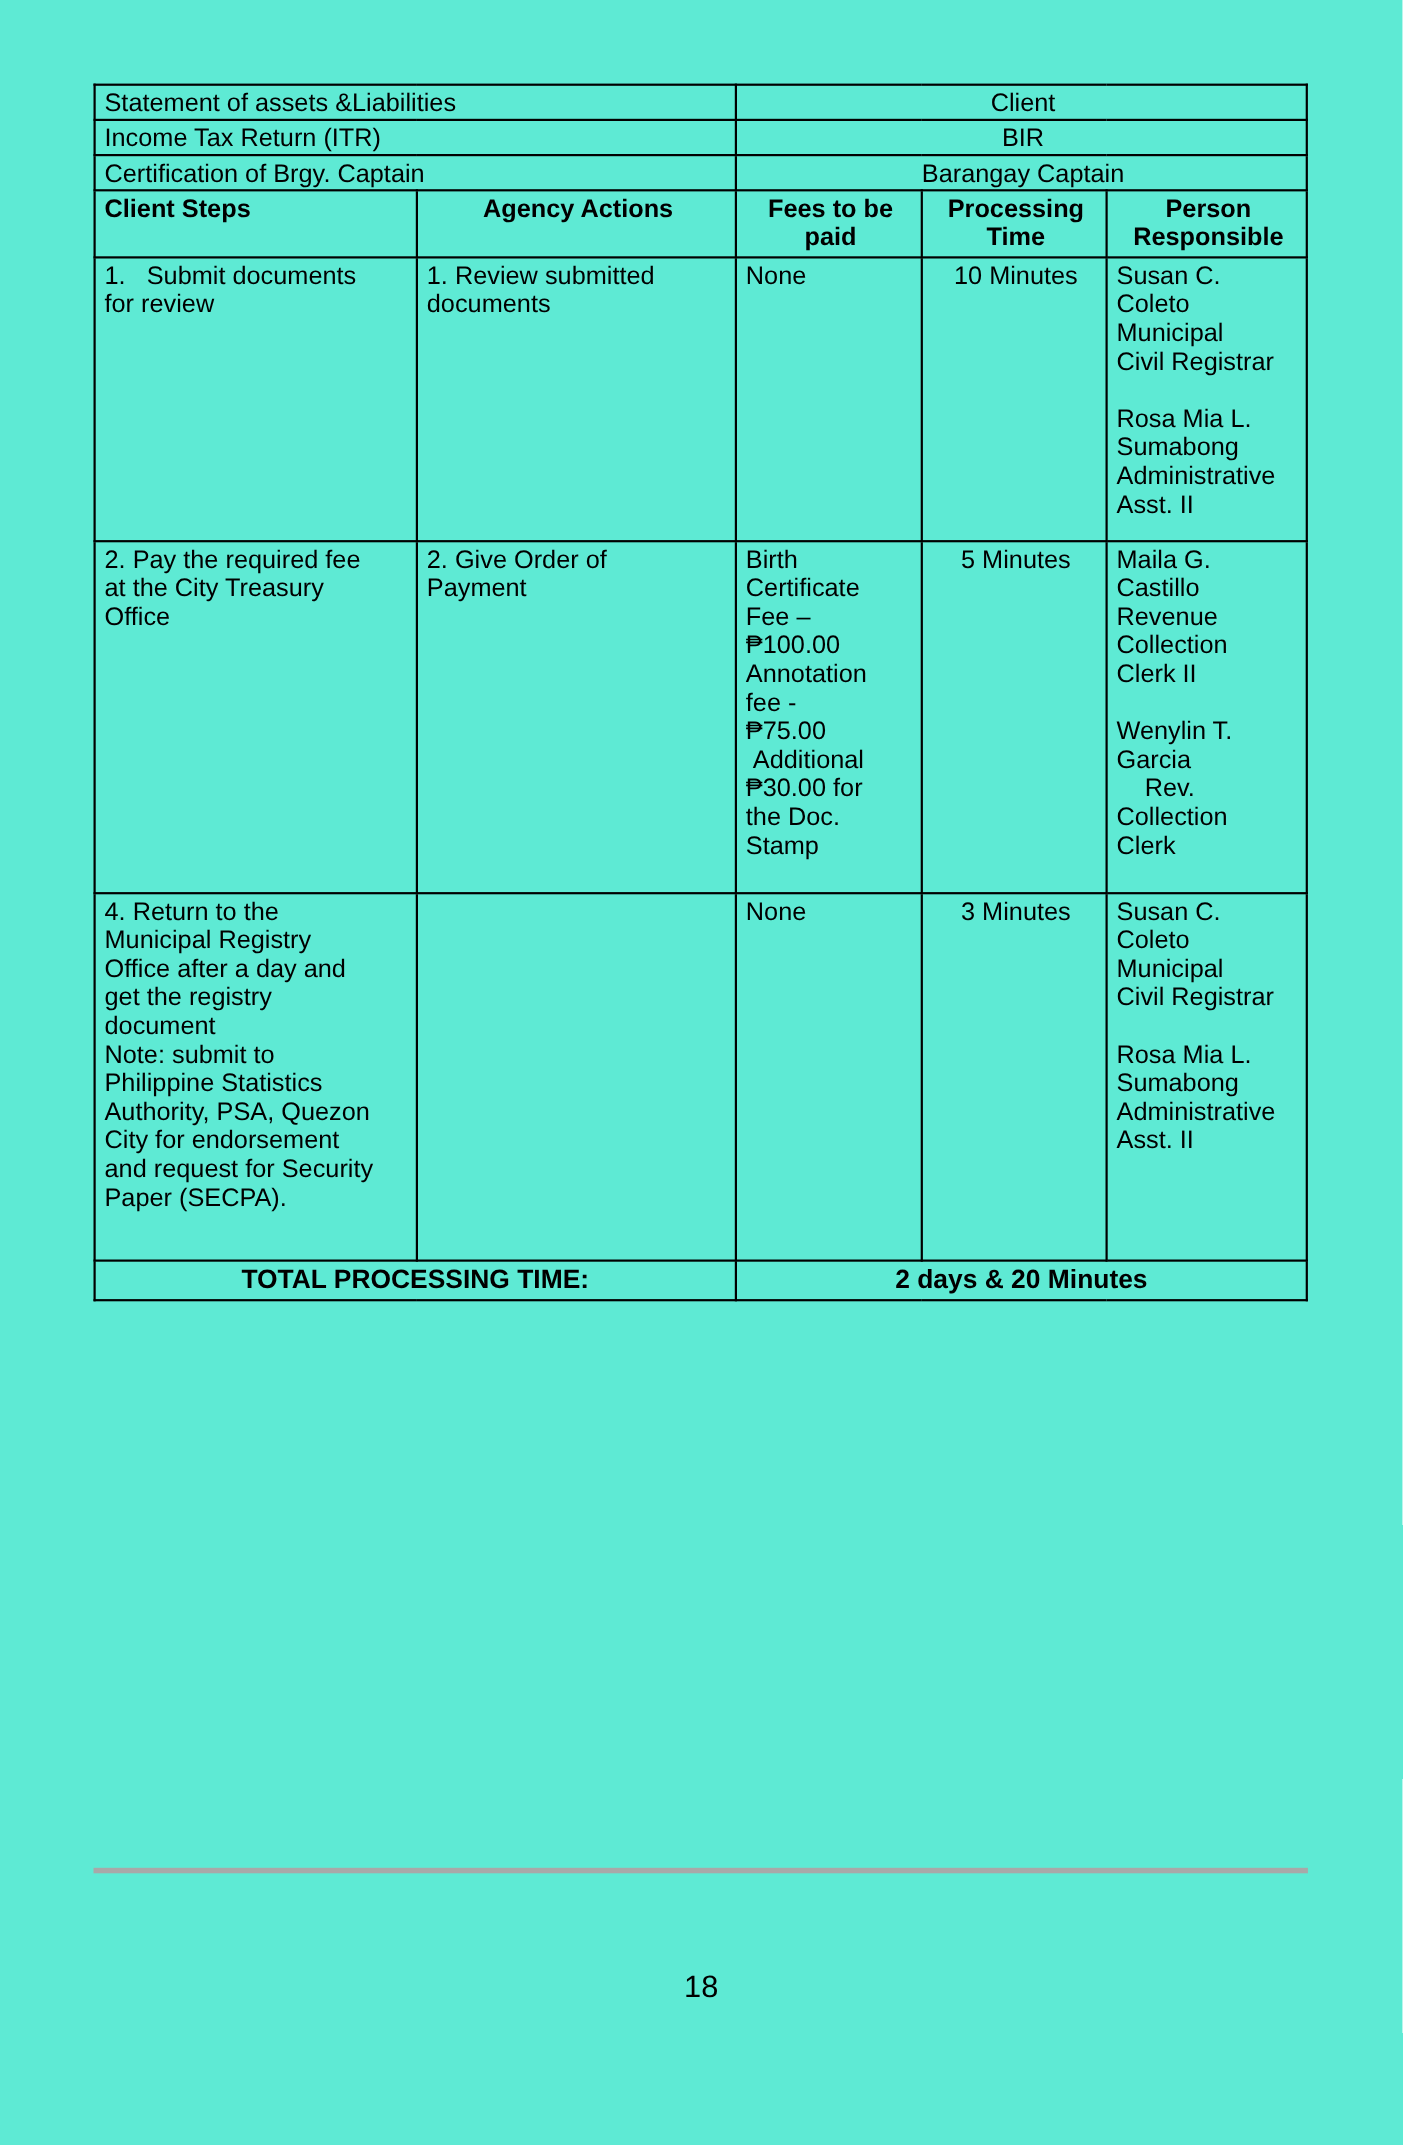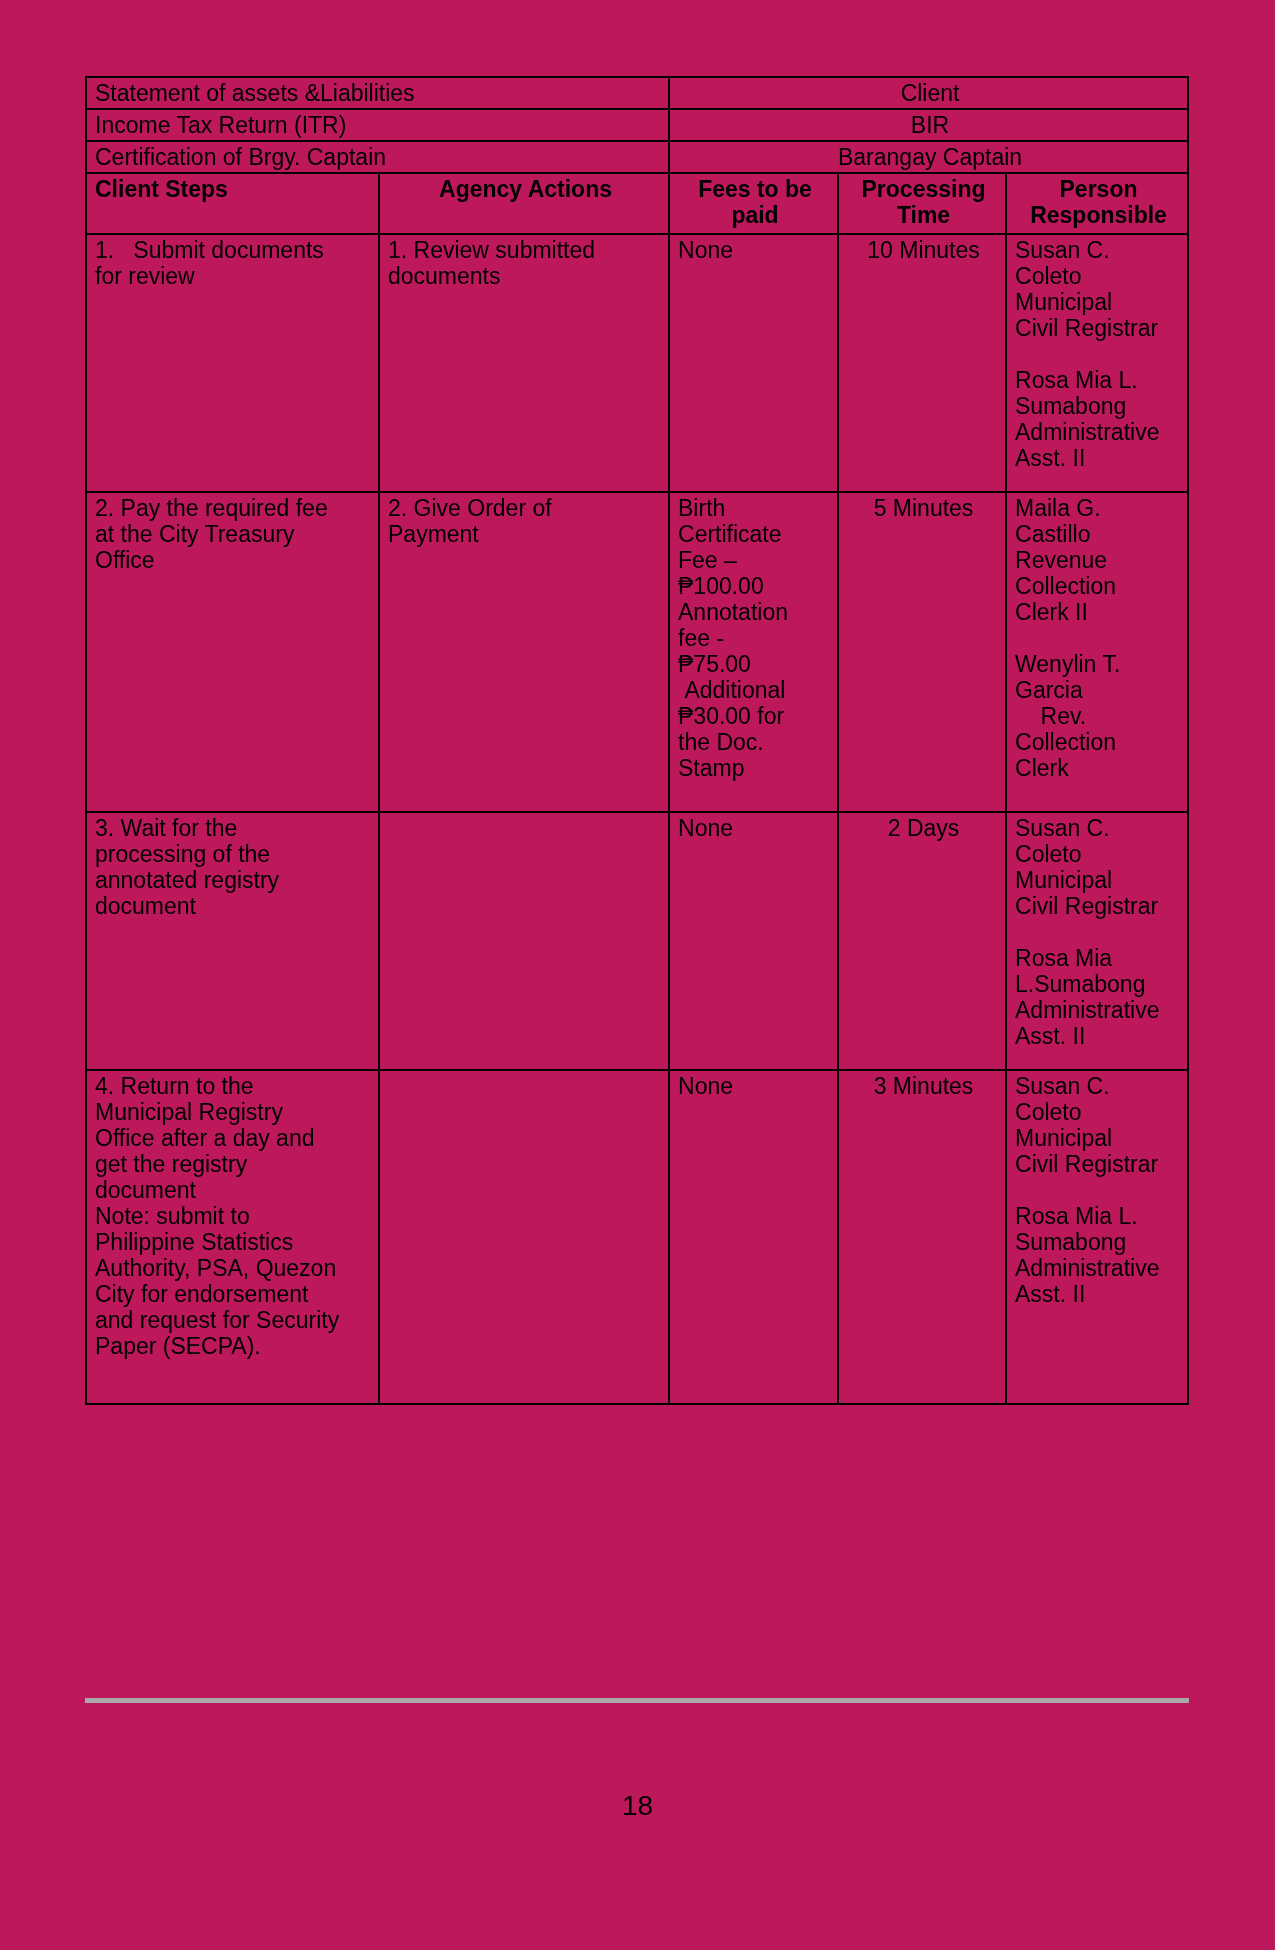--- a/index.html
+++ b/index.html
@@ -1,20 +1,20 @@
 <!DOCTYPE html>
 <html><head>
 <meta charset="utf-8">
 <style>
   html, body { margin: 0; padding: 0; background: #ffffff; }
   .page {
     position: relative;
     width: 1275px;
     height: 1950px;
-    background: #be185d;
+    background: #5eead4;
     font-family: "Liberation Sans", "DejaVu Sans", sans-serif;
     color: #000000;
     overflow: hidden;
   }
   table.charter {
     position: absolute;
     left: 85px;
     top: 76px;
     width: 1102px;
     border-collapse: collapse;
@@ -150,38 +150,20 @@
 Collection
 Clerk II
 
 Wenylin T.
 Garcia
     Rev.
 Collection
 Clerk</td>
     </tr>
 
-    <tr style="height:258px">
-      <td>3. Wait for the
-processing of the
-annotated registry
-document</td>
-      <td></td>
-      <td>None</td>
-      <td class="c-time">2 Days</td>
-      <td class="c-person">Susan C.
-Coleto
-Municipal
-Civil Registrar
-
-Rosa Mia
-L.Sumabong
-Administrative
-Asst. II</td>
-    </tr>
 
     <tr style="height:334px">
       <td>4. Return to the
 Municipal Registry
 Office after a day and
 get the registry
 document
 Note: submit to
 Philippine Statistics
 Authority, PSA, Quezon
@@ -196,20 +178,24 @@
 Municipal
 Civil Registrar
 
 Rosa Mia L.
 Sumabong
 Administrative
 Asst. II</td>
     </tr>
 
 
+    <tr class="total-row">
+      <td colspan="2">TOTAL PROCESSING TIME:</td>
+      <td colspan="3">2 days &amp; 20 Minutes</td>
+    </tr>
   </tbody>
     </table>
 
   <div class="table-bottom-shadow"></div>
 
   <div class="page-number">18</div>
 
 </div>
 
 </body></html>

